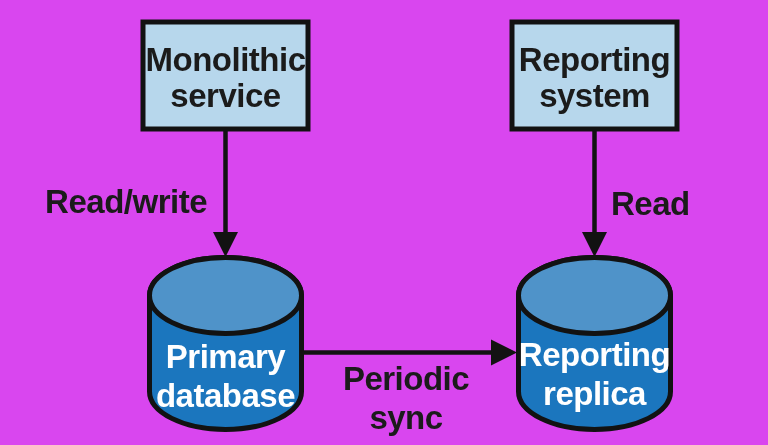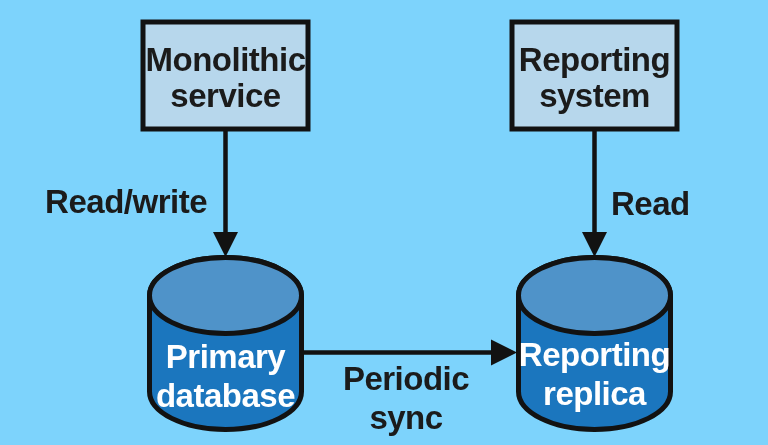--- a/index.html
+++ b/index.html
@@ -4,21 +4,21 @@
 <style>
   html, body {
     margin: 0;
     padding: 0;
     background: #ffffff;
   }
   .stage {
     position: relative;
     width: 768px;
     height: 445px;
-    background: #7dd3fc;
+    background: #d946ef;
     overflow: hidden;
   }
   svg text {
     font-family: "Liberation Sans", sans-serif;
     font-weight: 700;
     letter-spacing: -0.5px;
   }
   .t-node { font-size: 33px; }
   .t-edge { font-size: 33px; }
   .t-mid { text-anchor: middle; }

